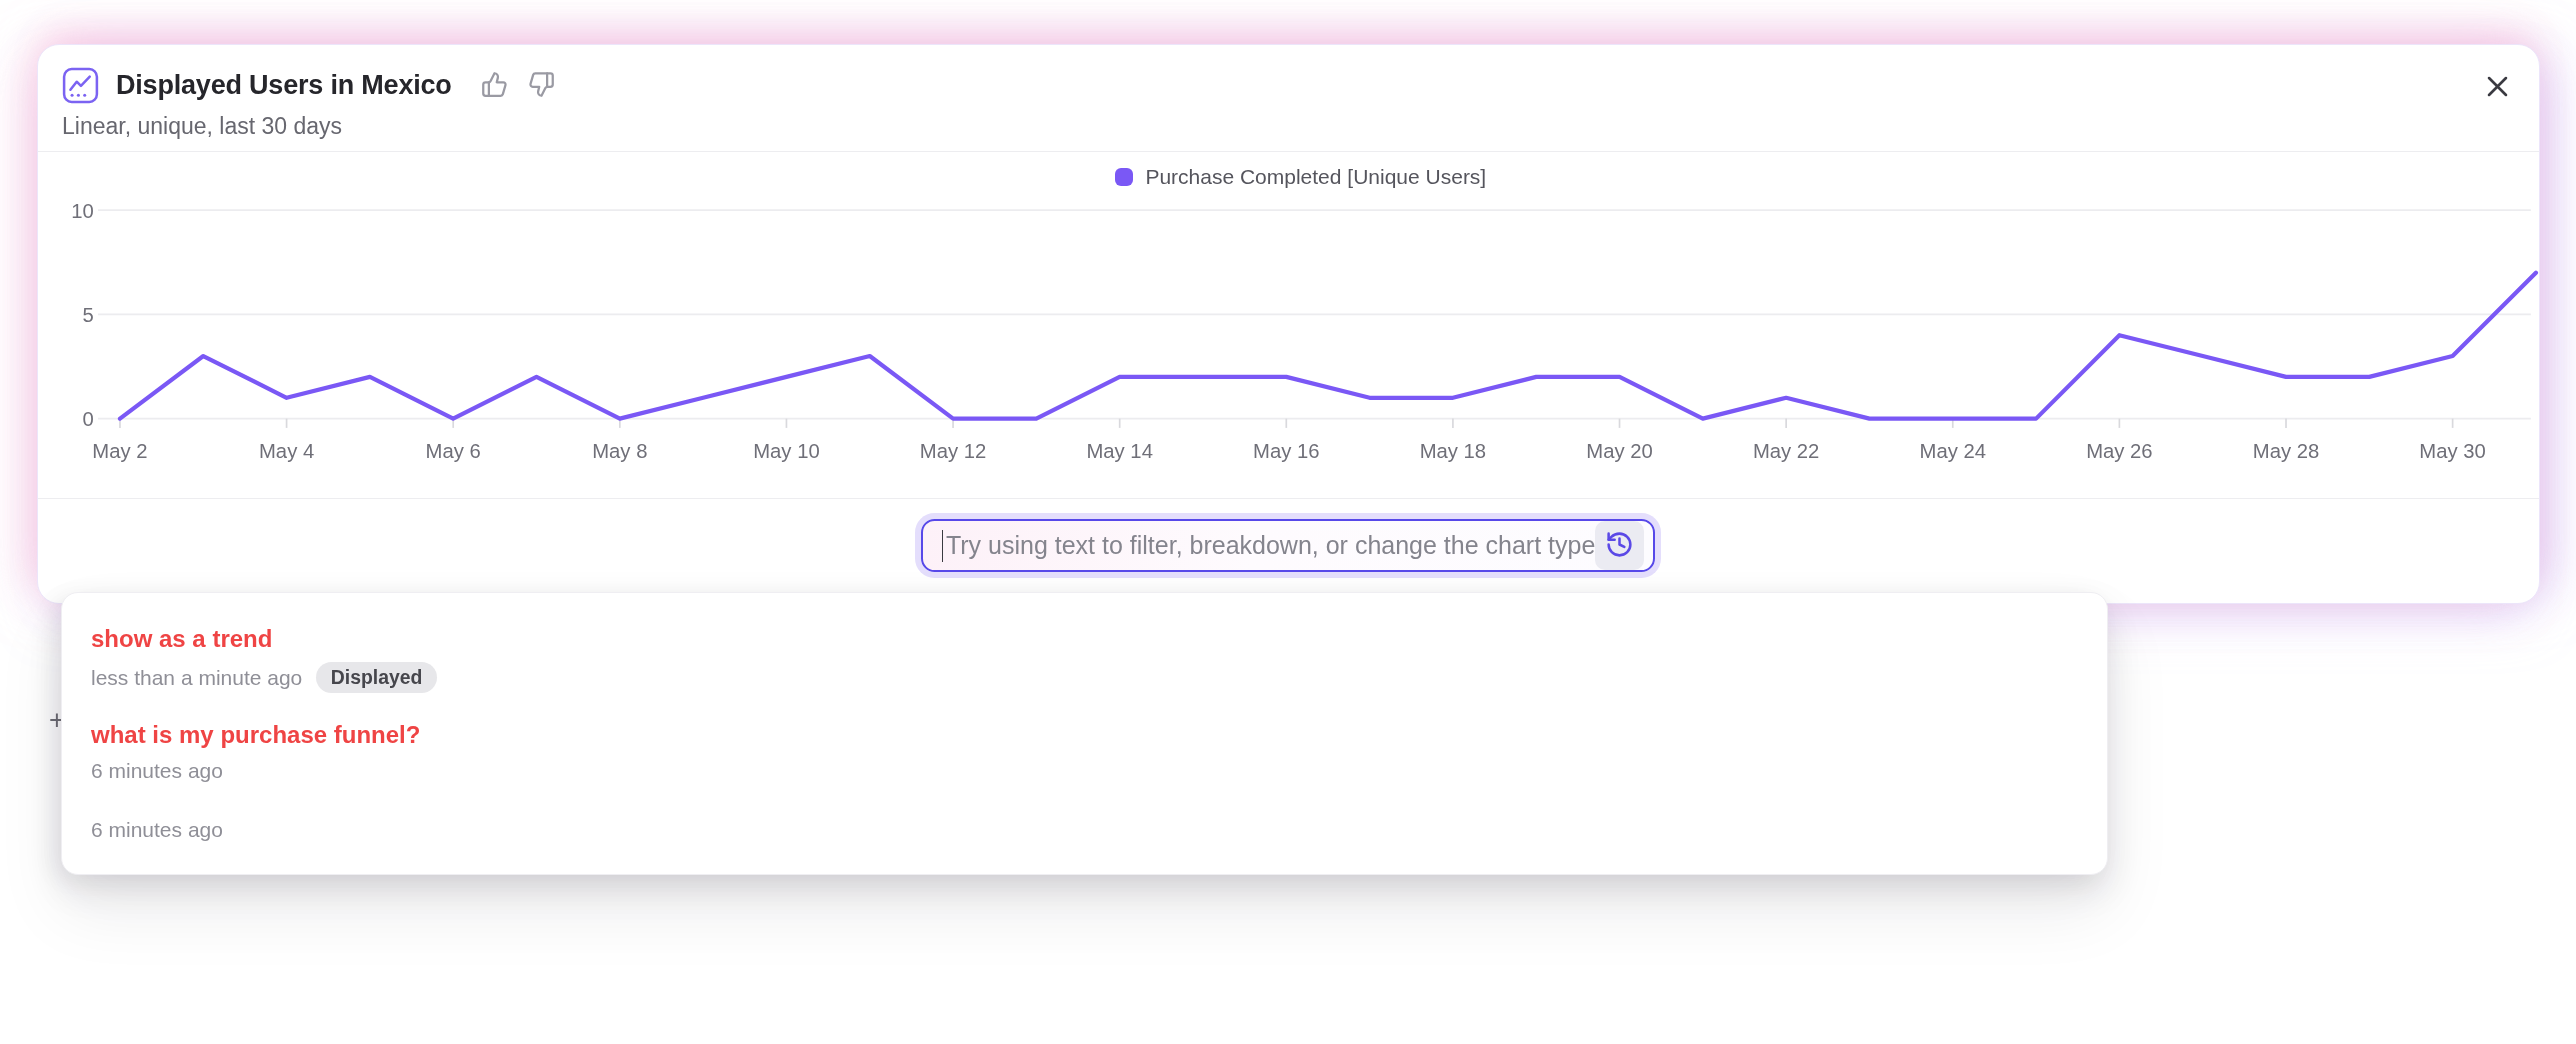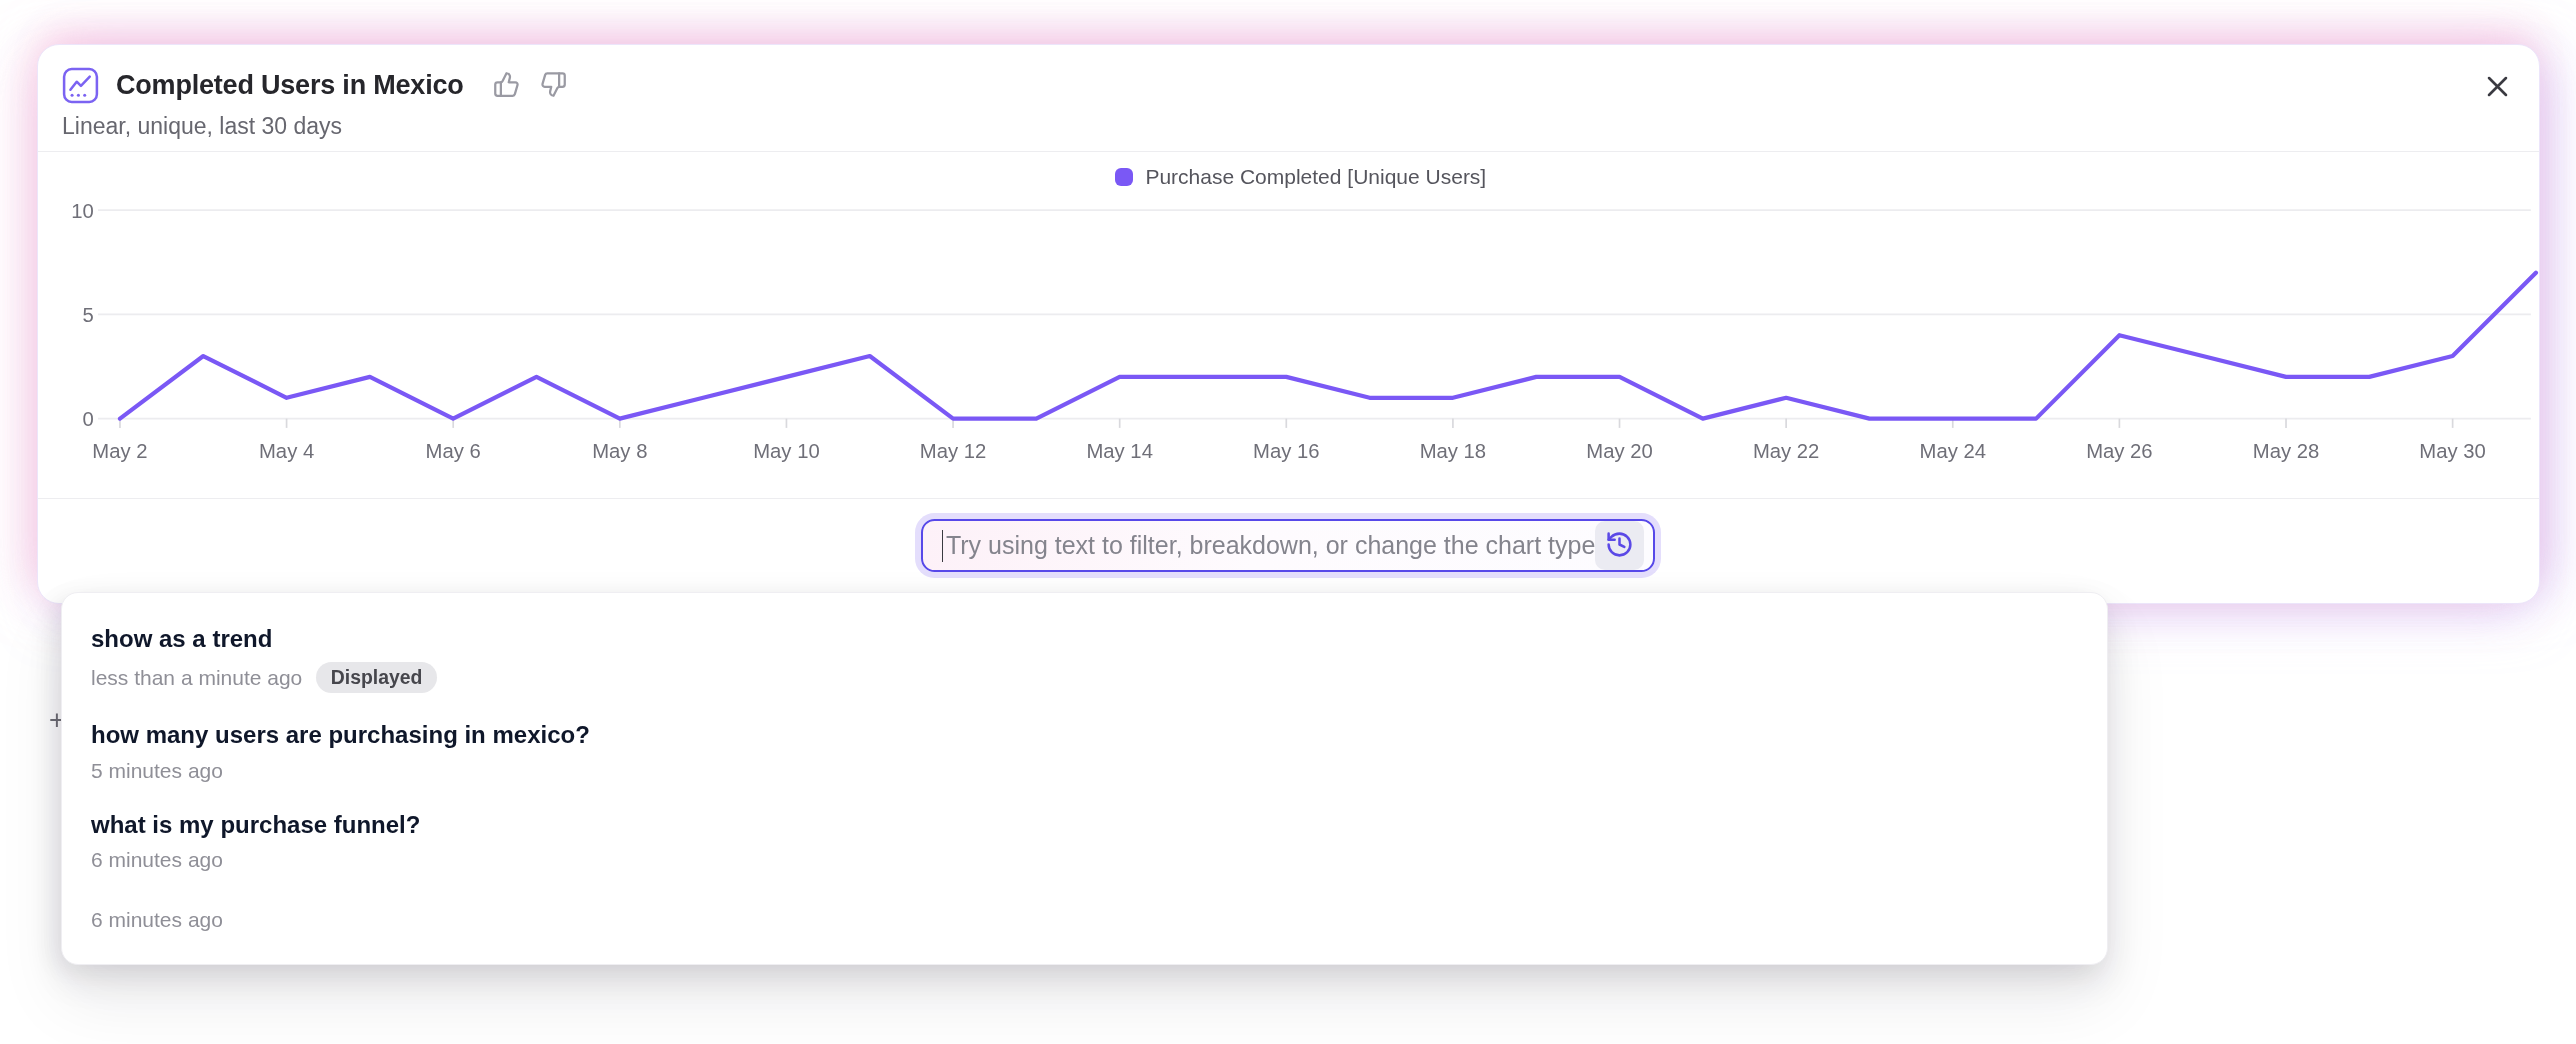--- a/index.html
+++ b/index.html
@@ -58,21 +58,21 @@
   .save-btn{width:147px;background:#22c55e;color:#28282e;border:1.7px solid #e5e5ea;}
 
   
   .dropdown{
     position:absolute;left:61px;top:592px;width:2047px;box-sizing:border-box;
     background:#ffffff;border:0.8px solid #efeef2;border-radius:17px;
     box-shadow:0 15px 34px rgba(25,23,35,.10),0 35px 68px rgba(25,23,35,.08),-8.5px 5px 22px rgba(25,23,35,.05);
     padding:17px 0 18.6px;z-index:10;
   }
   .dd-item{padding:13.5px 29px;cursor:pointer;}
-  .dd-query{font-size:24px;font-weight:600;color:#0f172a;line-height:1.25;}
+  .dd-query{font-size:24px;font-weight:600;color:#ef4444;line-height:1.25;}
   .dd-meta{margin-top:8.5px;display:flex;align-items:center;gap:13.5px;}
   .dd-time{font-size:21px;color:#8f8f97;}
   .dd-badge{font-size:19.4px;font-weight:600;color:#46464c;background:#e7e7ea;border-radius:844px;padding:5px 15px;line-height:1.1;}
 
   .stray-plus{position:absolute;left:49px;top:707px;font-size:27px;color:#6f6f75;z-index:5;cursor:pointer;line-height:1;}
 </style>
 </head>
 <body>
 
 <div class="page">
@@ -82,21 +82,21 @@
     <div class="header-row">
       <span class="chart-icon">
         <svg width="37" height="37" viewBox="0 0 44 44" fill="none">
           <rect x="2.5" y="2.5" width="39" height="39" rx="9" stroke="#7b63f2" stroke-width="3" fill="#ffffff"></rect>
           <polyline points="10,27 17.5,17.5 22.5,22.5 33,11.5" stroke="#7b63f2" stroke-width="3" fill="none" stroke-linecap="round" stroke-linejoin="round"></polyline>
           <circle cx="12" cy="33.5" r="1.8" fill="#7b63f2"></circle>
           <circle cx="19.5" cy="33.5" r="1.8" fill="#7b63f2"></circle>
           <circle cx="27" cy="33.5" r="1.8" fill="#7b63f2"></circle>
         </svg>
       </span>
-      <h1 class="card-title">Completed Users in Mexico</h1>
+      <h1 class="card-title">Displayed Users in Mexico</h1>
       <span class="thumbs">
         <button class="icon-btn">
           <span>
             <svg width="27" height="27" viewBox="0 0 24 24" fill="none" stroke="#9a9aa3" stroke-width="2" stroke-linecap="round" stroke-linejoin="round">
               <path d="M7 10v12"></path>
               <path d="M15 5.88 14 10h5.83a2 2 0 0 1 1.92 2.56l-2.33 8A2 2 0 0 1 17.5 22H4a2 2 0 0 1-2-2v-8a2 2 0 0 1 2-2h2.76a2 2 0 0 0 1.79-1.11L12 2a3.13 3.13 0 0 1 3 3.88Z"></path>
             </svg>
           </span>
         </button>
         <button class="icon-btn">
@@ -208,26 +208,20 @@
 
   <div class="dropdown">
     <div class="dd-item">
       <div class="dd-query">show as a trend</div>
       <div class="dd-meta">
         <span class="dd-time">less than a minute ago</span>
         <span class="dd-badge">Displayed</span>
       </div>
     </div>
     <div class="dd-item">
-      <div class="dd-query">how many users are purchasing in mexico?</div>
-      <div class="dd-meta">
-        <span class="dd-time">5 minutes ago</span>
-      </div>
-    </div>
-    <div class="dd-item">
       <div class="dd-query">what is my purchase funnel?</div>
       <div class="dd-meta">
         <span class="dd-time">6 minutes ago</span>
       </div>
     </div>
     <div class="dd-item">
       <div class="dd-meta">
         <span class="dd-time">6 minutes ago</span>
       </div>
     </div>

